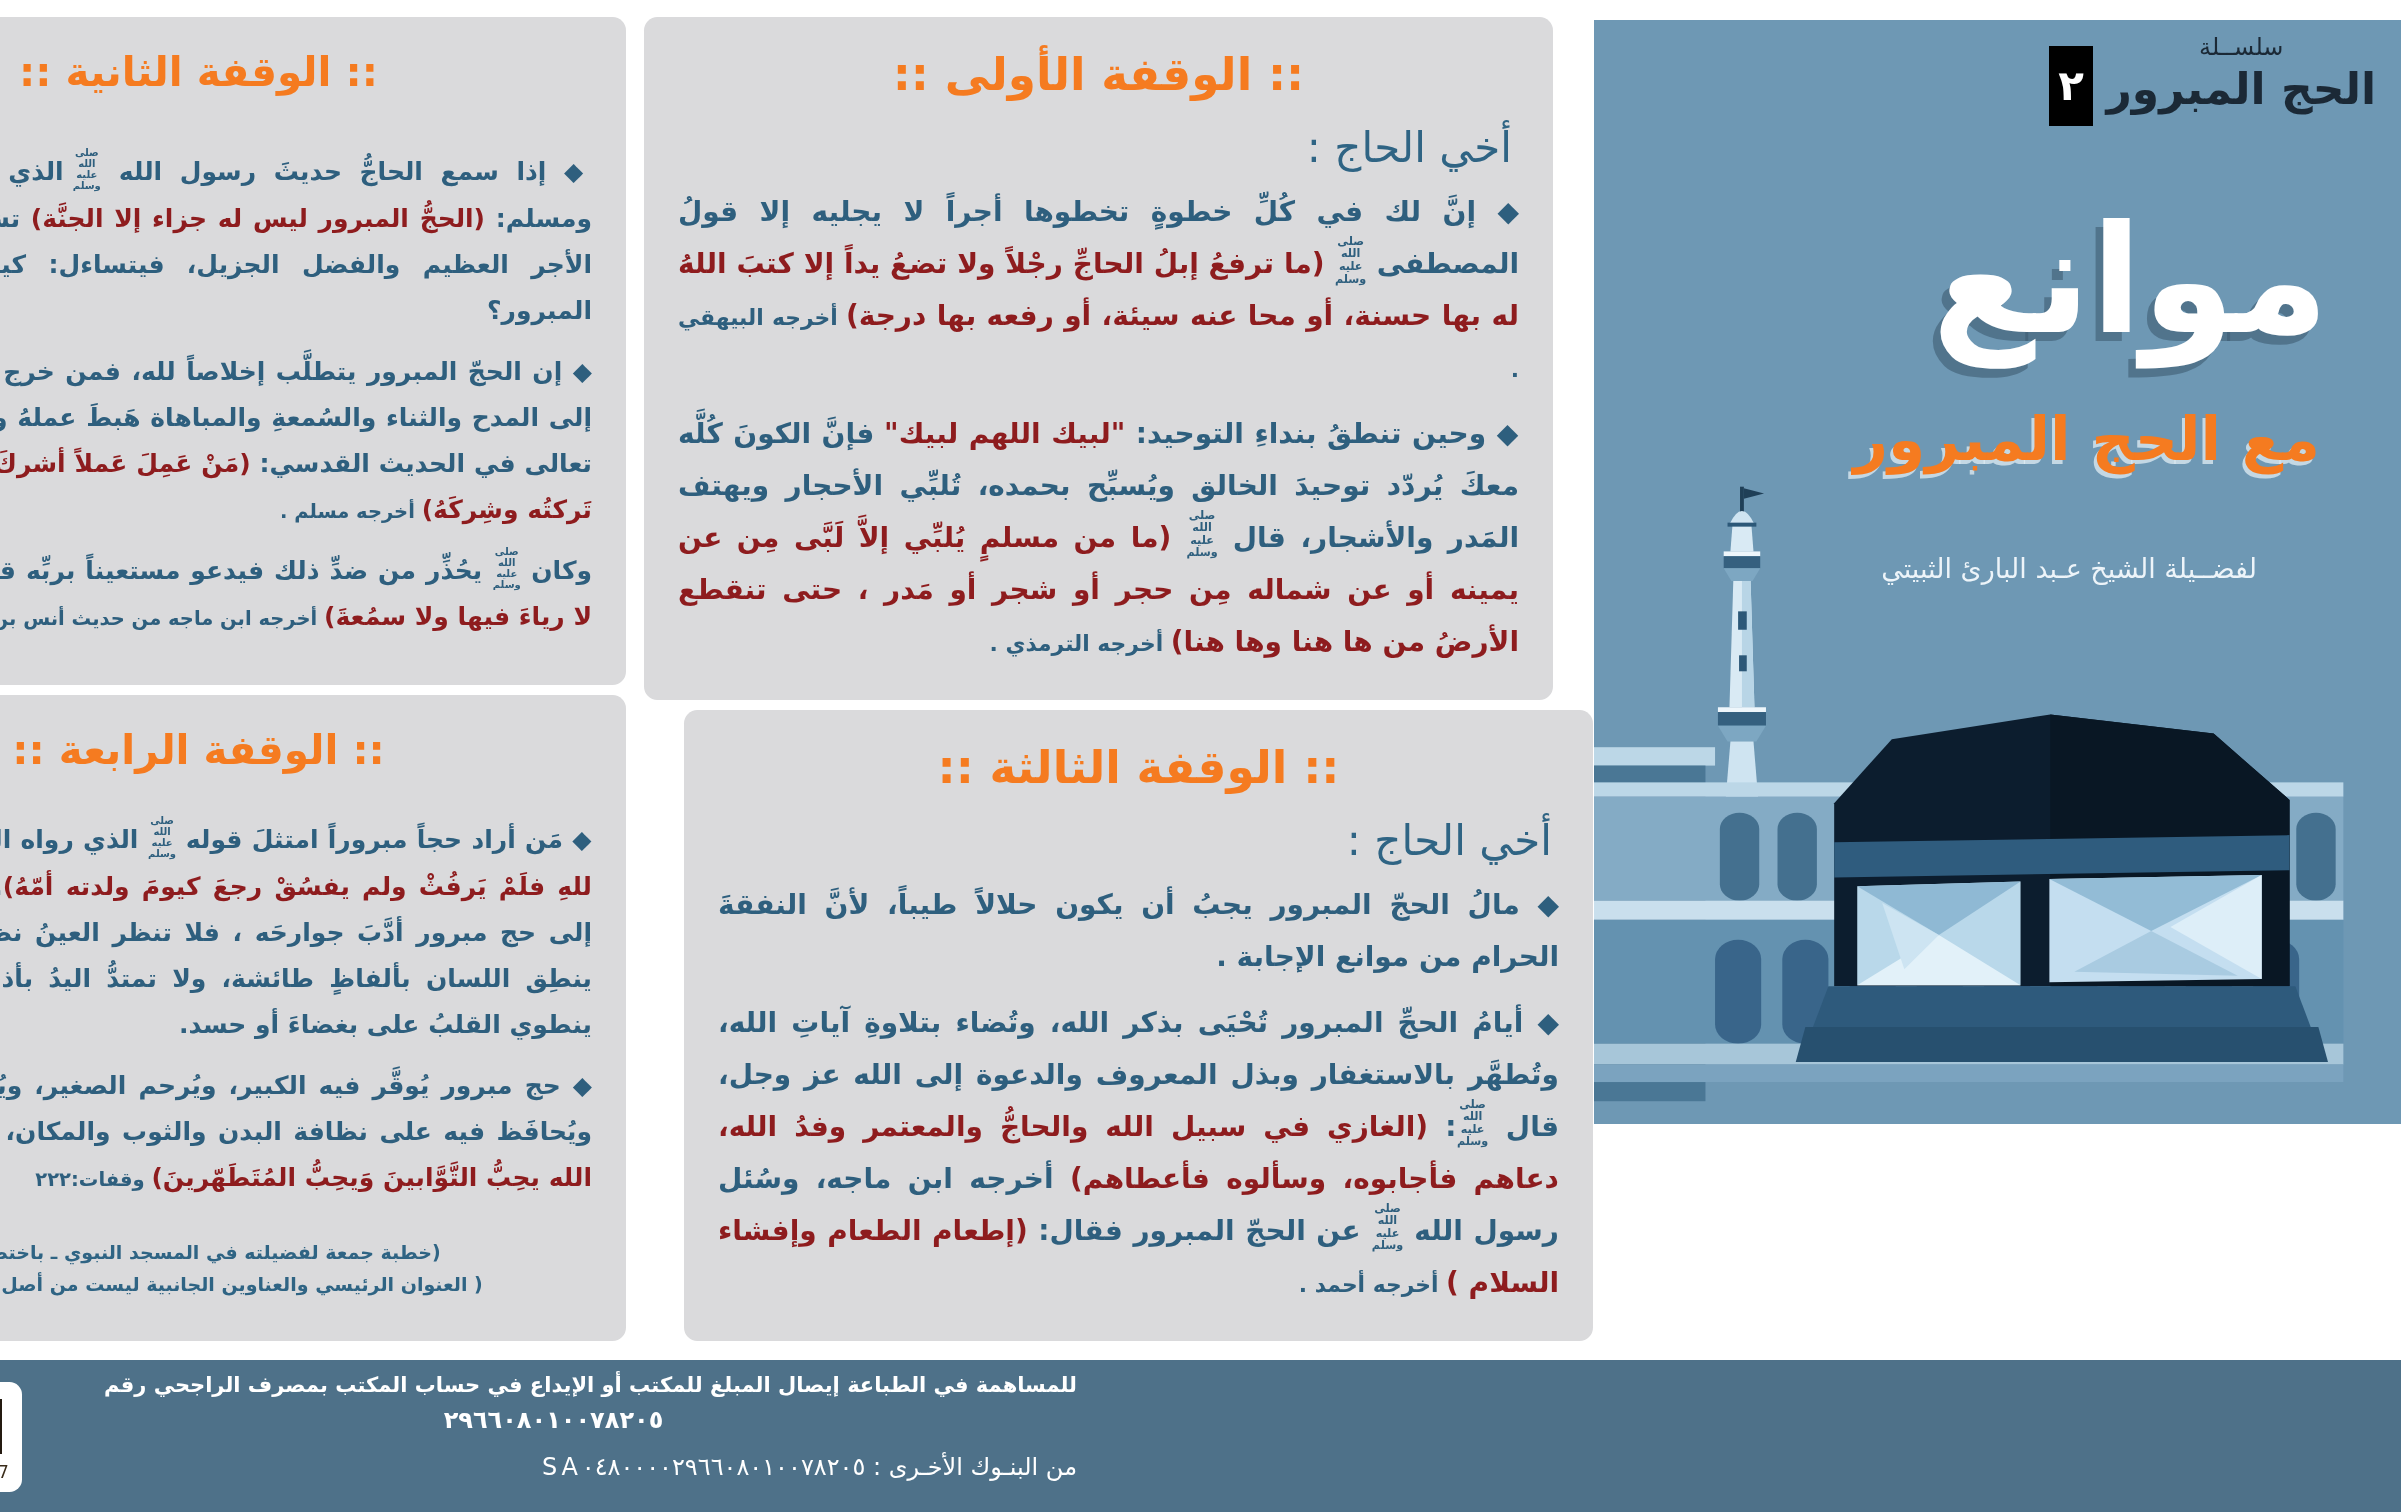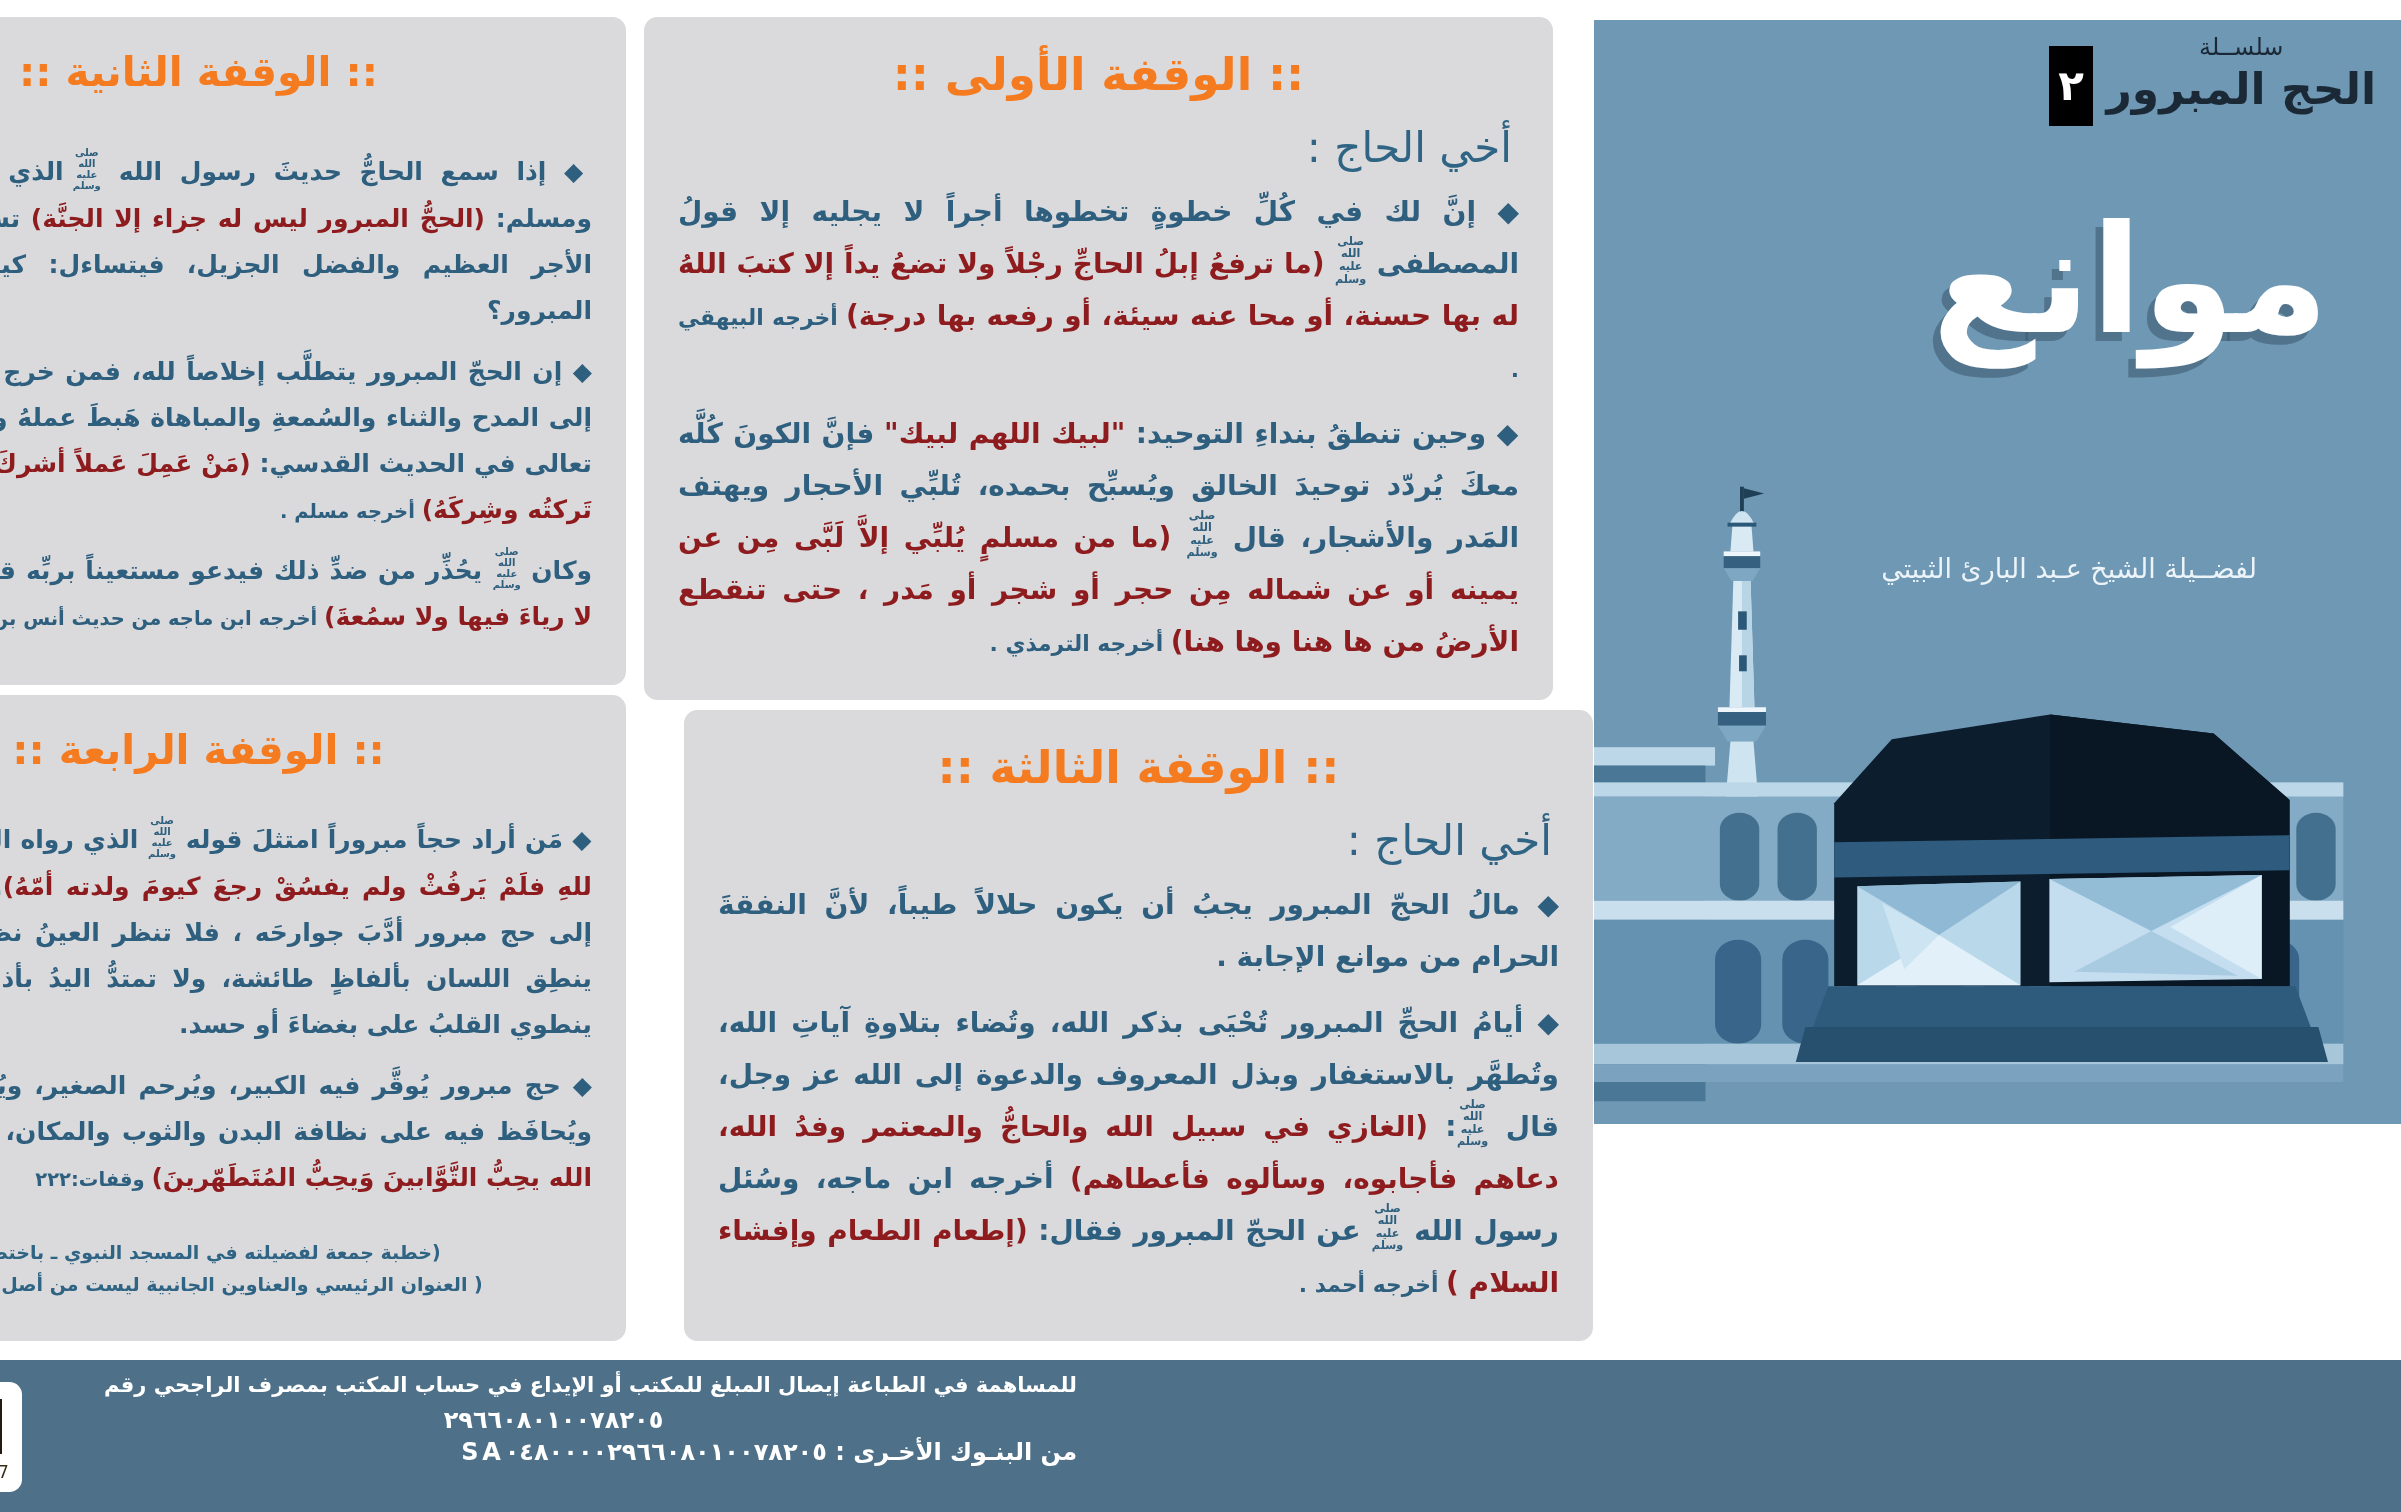--- a/index.html
+++ b/index.html
@@ -56,21 +56,21 @@
 
   
   #footer{position:absolute;left:0;top:1360px;width:2647px;height:153px;background:var(--slate);color:#fff;}
   .office{position:absolute;top:30px;right:21.6px;white-space:nowrap;}
   .office-name{font-size:31px;font-weight:700;}
   .office-contact{font-size:25px;font-weight:400;margin-right:21.6px;}
   .donation{position:absolute;top:12.5px;left:276px;width:1047px;text-align:right;}
   .donation-line{font-size:21px;font-weight:700;}
   .donation-account{direction:ltr;text-align:center;font-size:24px;font-weight:700;
     letter-spacing:35px;margin-top:9.6px;white-space:nowrap;}
-  .donation-iban{font-size:24px;font-weight:700;margin-top:4px;}
+  .donation-iban{font-size:24px;font-weight:400;margin-top:19px;}
   .donation-iban bdi{letter-spacing:3.8px;}
   .barcode{position:absolute;left:61px;top:22px;width:207px;height:110px;background:#fff;border-radius:12.5px;}
   .barcode-bars{position:absolute;left:17.3px;right:17.3px;top:17.3px;height:55px;
     background:repeating-linear-gradient(90deg,#241a10 0 2.4px,#fff 2.4px 4.8px,#241a10 4.8px 5.8px,
       #fff 5.8px 8.2px,#241a10 8.2px 11px,#fff 11px 12.5px,#241a10 12.5px 14px,#fff 14px 17.3px);}
   .barcode-number{position:absolute;bottom:9.6px;width:100%;text-align:center;
     font-family:"DejaVu Sans Mono",monospace;font-size:17.3px;color:#3a2c1a;letter-spacing:1px;}
 </style>
 </head>
 <body>
@@ -191,20 +191,21 @@
     <div class="series">
       <div class="series-text">
         <div class="series-label">سلســلة</div>
         <div class="series-name">الحج المبرور</div>
       </div>
       <div class="series-number">٢</div>
     </div>
 
 
     <div class="cover-title">موانع</div>
+    <div class="cover-subtitle">مع الحج المبرور</div>
     <div class="cover-authors">
       <div>لفضــيلة الشيخ عـبد البارئ الثبيتي</div>
     </div>
   </section>
 
   <footer id="footer">
 
     <div class="donation">
       <div class="donation-line">للمساهمة في الطباعة إيصال المبلغ للمكتب أو الإيداع في حساب المكتب بمصرف الراجحي رقم</div>
       <div class="donation-account">٢٩٦٦٠٨٠١٠٠٧٨٢٠٥</div>

